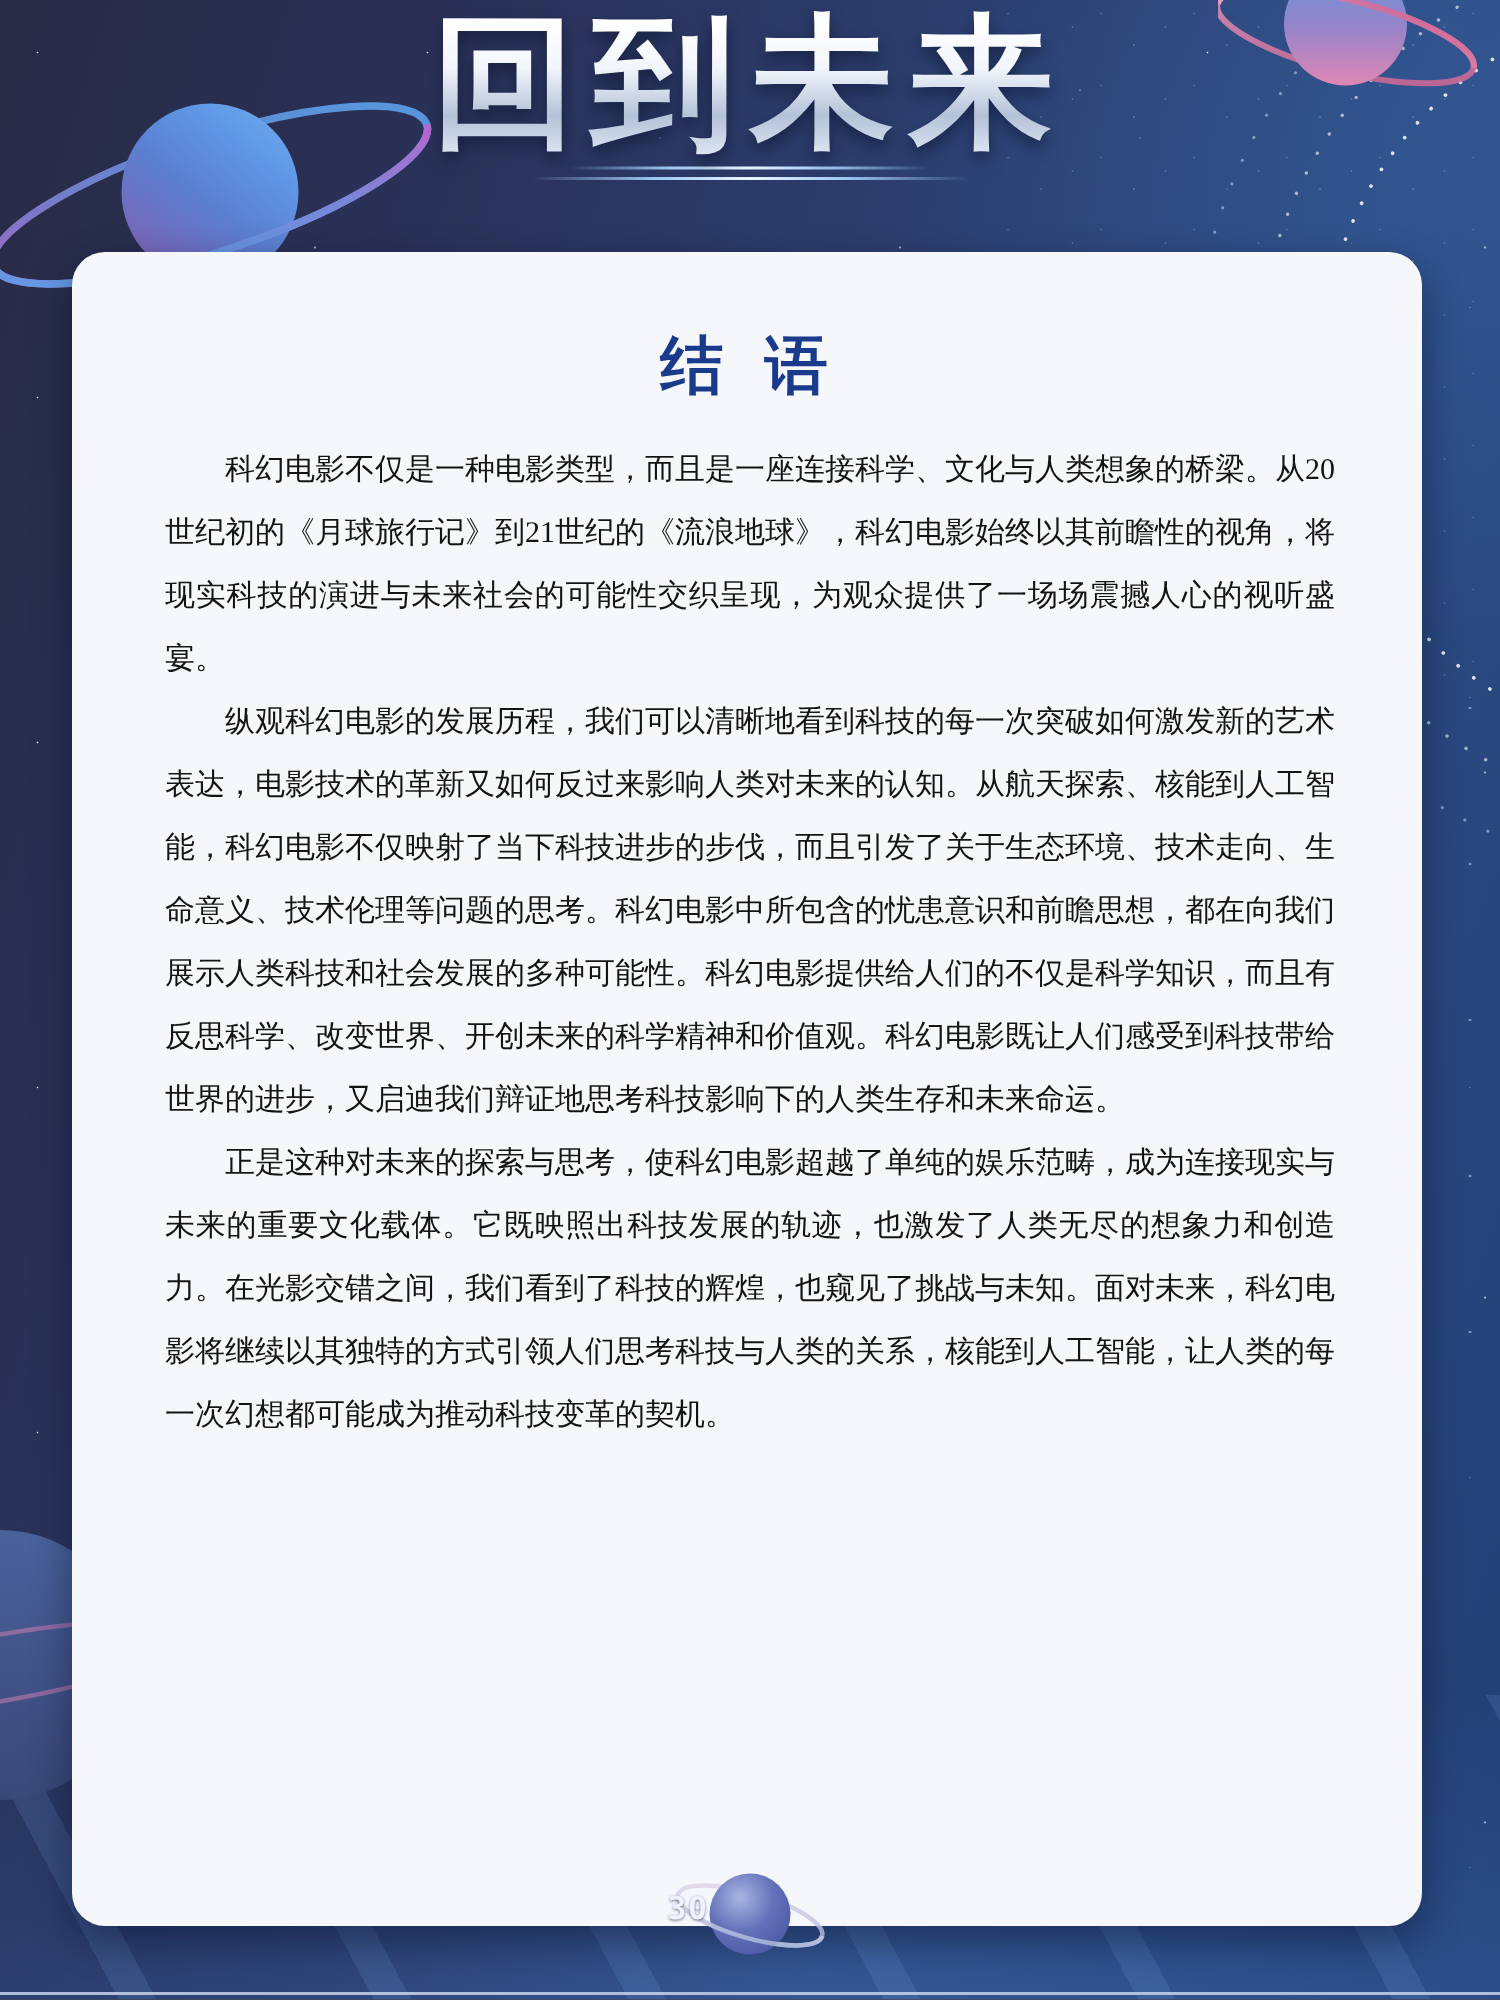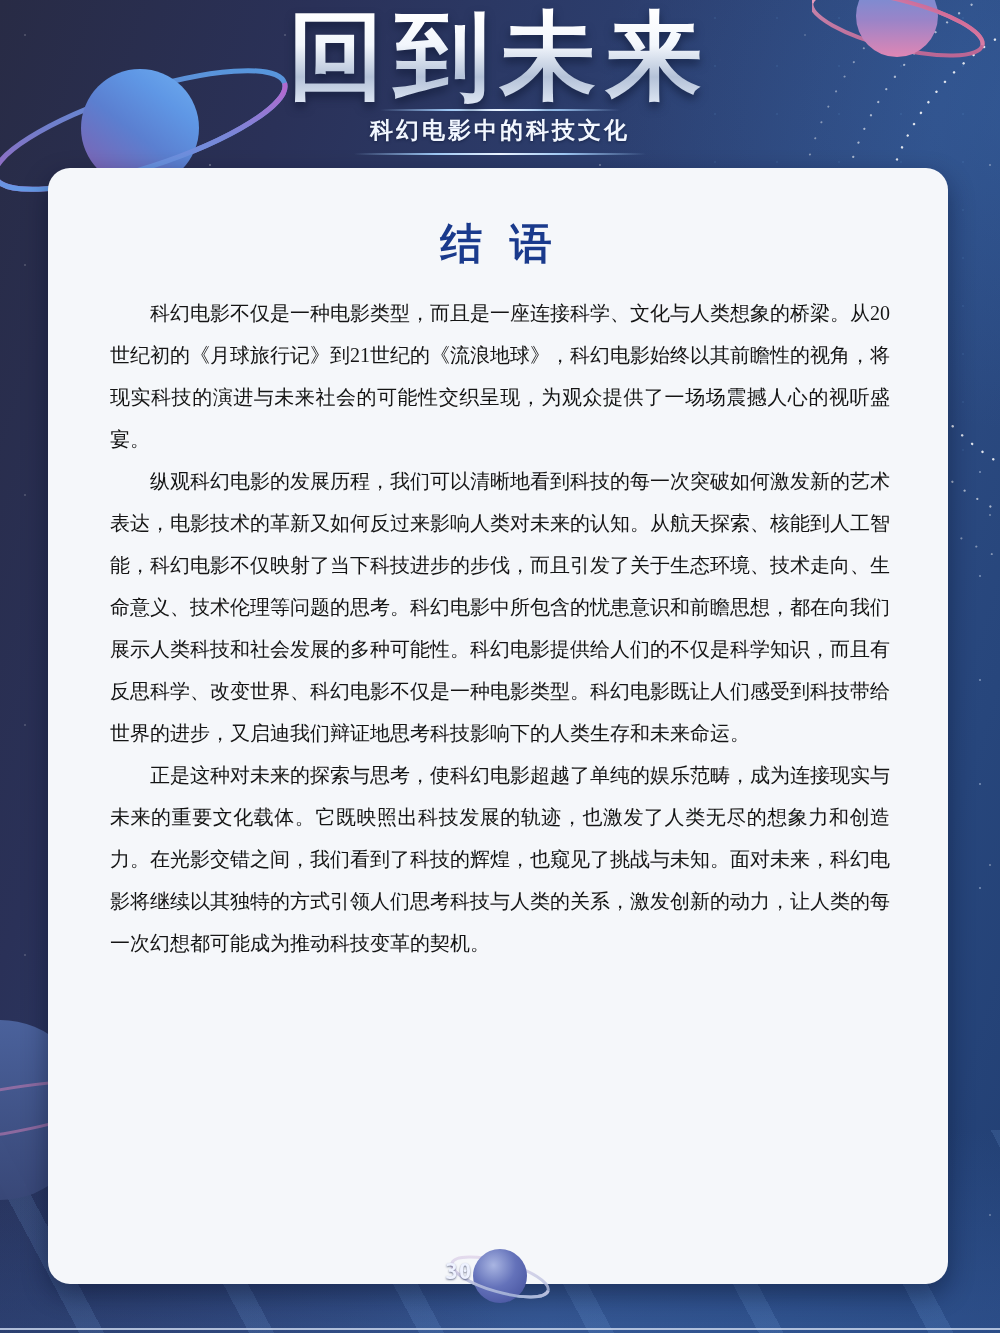--- a/index.html
+++ b/index.html
@@ -145,31 +145,30 @@
     <circle cx="70" cy="110" r="90" fill="url(#pg3)" opacity=".95"></circle>
     <g transform="rotate(-10 70 112)">
       <ellipse cx="70" cy="112" rx="128" ry="22" fill="none" stroke="#c07ab0" stroke-width="3" opacity=".6"></ellipse>
     </g>
   </svg>
 
   <header class="masthead">
     <h1 class="doc-title">回到未来</h1>
     <div class="subtitle-wrap">
       <div class="sub-line top"></div>
-      <div class="doc-subtitle">科幻电影中的科技文化</div>
       <div class="sub-line bottom"></div>
     </div>
   </header>
 
   <main class="card">
     <h2 class="heading">结 语</h2>
     <div class="bodytext">
       <p>科幻电影不仅是一种电影类型，而且是一座连接科学、文化与人类想象的桥梁。从20世纪初的《月球旅行记》到21世纪的《流浪地球》，科幻电影始终以其前瞻性的视角，将现实科技的演进与未来社会的可能性交织呈现，为观众提供了一场场震撼人心的视听盛宴。</p>
-      <p>纵观科幻电影的发展历程，我们可以清晰地看到科技的每一次突破如何激发新的艺术表达，电影技术的革新又如何反过来影响人类对未来的认知。从航天探索、核能到人工智能，科幻电影不仅映射了当下科技进步的步伐，而且引发了关于生态环境、技术走向、生命意义、技术伦理等问题的思考。科幻电影中所包含的忧患意识和前瞻思想，都在向我们展示人类科技和社会发展的多种可能性。科幻电影提供给人们的不仅是科学知识，而且有反思科学、改变世界、科幻电影不仅是一种电影类型。科幻电影既让人们感受到科技带给世界的进步，又启迪我们辩证地思考科技影响下的人类生存和未来命运。</p>
-      <p>正是这种对未来的探索与思考，使科幻电影超越了单纯的娱乐范畴，成为连接现实与未来的重要文化载体。它既映照出科技发展的轨迹，也激发了人类无尽的想象力和创造力。在光影交错之间，我们看到了科技的辉煌，也窥见了挑战与未知。面对未来，科幻电影将继续以其独特的方式引领人们思考科技与人类的关系，激发创新的动力，让人类的每一次幻想都可能成为推动科技变革的契机。</p>
+      <p>纵观科幻电影的发展历程，我们可以清晰地看到科技的每一次突破如何激发新的艺术表达，电影技术的革新又如何反过来影响人类对未来的认知。从航天探索、核能到人工智能，科幻电影不仅映射了当下科技进步的步伐，而且引发了关于生态环境、技术走向、生命意义、技术伦理等问题的思考。科幻电影中所包含的忧患意识和前瞻思想，都在向我们展示人类科技和社会发展的多种可能性。科幻电影提供给人们的不仅是科学知识，而且有反思科学、改变世界、开创未来的科学精神和价值观。科幻电影既让人们感受到科技带给世界的进步，又启迪我们辩证地思考科技影响下的人类生存和未来命运。</p>
+      <p>正是这种对未来的探索与思考，使科幻电影超越了单纯的娱乐范畴，成为连接现实与未来的重要文化载体。它既映照出科技发展的轨迹，也激发了人类无尽的想象力和创造力。在光影交错之间，我们看到了科技的辉煌，也窥见了挑战与未知。面对未来，科幻电影将继续以其独特的方式引领人们思考科技与人类的关系，核能到人工智能，让人类的每一次幻想都可能成为推动科技变革的契机。</p>
     </div>
   </main>
 
   <div class="page-badge">
     <svg width="110" height="70" viewBox="0 0 110 70">
       <defs>
         <radialGradient id="pgb" cx="38%" cy="30%" r="75%">
           <stop offset="0%" stop-color="#a9b5e2"></stop>
             <stop offset="55%" stop-color="#6472ba"></stop>
           <stop offset="100%" stop-color="#4c59a4"></stop>

